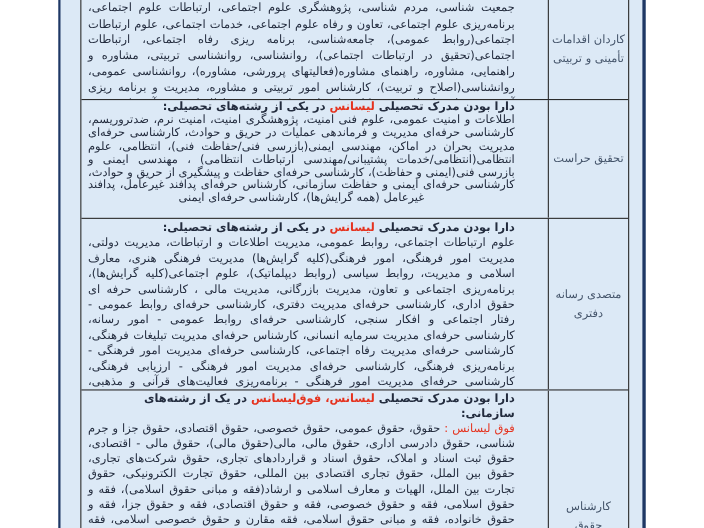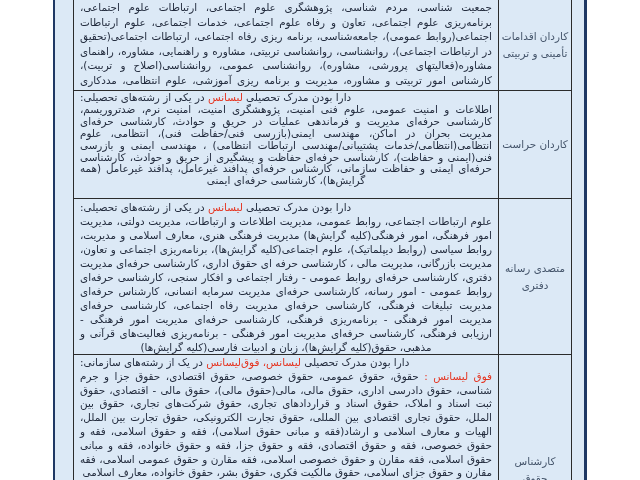--- a/index.html
+++ b/index.html
@@ -49,36 +49,38 @@
   .label-cell {
     width: 73px;
     flex: 0 0 73px;
     box-sizing: border-box;
     border-left: 1.6px solid var(--border);
     display: flex;
     align-items: center;
     justify-content: center;
     text-align: center;
     padding: 2px;
+    margin-left: 24px;
   }
   .label-text {
     color: var(--label_text);
     font-size: 10.4px;
     line-height: 17px;
   }
   .content-cell {
     flex: 1 1 auto;
     box-sizing: border-box;
     padding: 1px 6px 2px 6px;
     overflow: hidden;
   }
   .content-cell p { margin: 0; }
   .hdr {
-    text-align: left;
+    text-align: right;
     font-size: 10.4px;
+    font-weight: bold;
   }
   .majors {
     text-align: justify;
     font-size: 10.4px;
   }
   .center-last { text-align-last: center; }
   .row-1 .majors { line-height: 14.5px; }
   .row-1 .content-cell { padding-top: 0; }
   .row-2 .hdr, .row-2 .majors { line-height: 11.9px; }
   .row-3 .hdr, .row-3 .majors { line-height: 14px; }
@@ -96,21 +98,21 @@
     <div class="label-cell">
       <div class="label-text">کاردان اقدامات تأمینی و تربیتی</div>
     </div>
     <div class="content-cell">
       <p class="majors">جمعیت شناسی، مردم شناسی، پژوهشگری علوم اجتماعی، ارتباطات علوم اجتماعی، برنامه‌ریزی علوم اجتماعی، تعاون و رفاه علوم اجتماعی، خدمات اجتماعی، علوم ارتباطات اجتماعی(روابط عمومی)، جامعه‌شناسی، برنامه ریزی رفاه اجتماعی، ارتباطات اجتماعی(تحقیق در ارتباطات اجتماعی)، روانشناسی، روانشناسی تربیتی، مشاوره و راهنمایی، مشاوره، راهنمای مشاوره(فعالیتهای پرورشی، مشاوره)، روانشناسی عمومی، روانشناسی(اصلاح و تربیت)، کارشناس امور تربیتی و مشاوره، مدیریت و برنامه ریزی آموزشی، علوم انتظامی، مددکاری اجتماعی، امور تربیتی، اطلاعات، جمع‌آوری(تعقیب و مراقبت)</p>
     </div>
   </div>
 
   <div class="row row-2">
     <div class="label-cell">
-      <div class="label-text">کاردان حراست</div>
+      <div class="label-text">تحقیق حراست</div>
     </div>
     <div class="content-cell">
       <p class="hdr"><span>دارا بودن مدرک تحصیلی </span><span class="red">لیسانس</span><span> در یکی از رشته‌های تحصیلی:</span></p>
       <p class="majors center-last">اطلاعات و امنیت عمومی، علوم فنی امنیت، پژوهشگری امنیت، امنیت نرم، ضدتروریسم، کارشناسی حرفه‌ای مدیریت و فرماندهی عملیات در حریق و حوادث، کارشناسی حرفه‌ای مدیریت بحران در اماکن، مهندسی ایمنی(بازرسی فنی/حفاظت فنی)، انتظامی، علوم انتظامی(انتظامی/خدمات پشتیبانی/مهندسی ارتباطات انتظامی) ، مهندسی ایمنی و بازرسی فنی(ایمنی و حفاظت)، کارشناسی حرفه‌ای حفاظت و پیشگیری از حریق و حوادث، کارشناسی حرفه‌ای ایمنی و حفاظت سازمانی، کارشناس حرفه‌ای پدافند غیرعامل، پدافند غیرعامل (همه گرایش‌ها)، کارشناسی حرفه‌ای ایمنی</p>
     </div>
   </div>
 
   <div class="row row-3">
     <div class="label-cell">
       <div class="label-text">متصدی رسانه دفتری</div>

